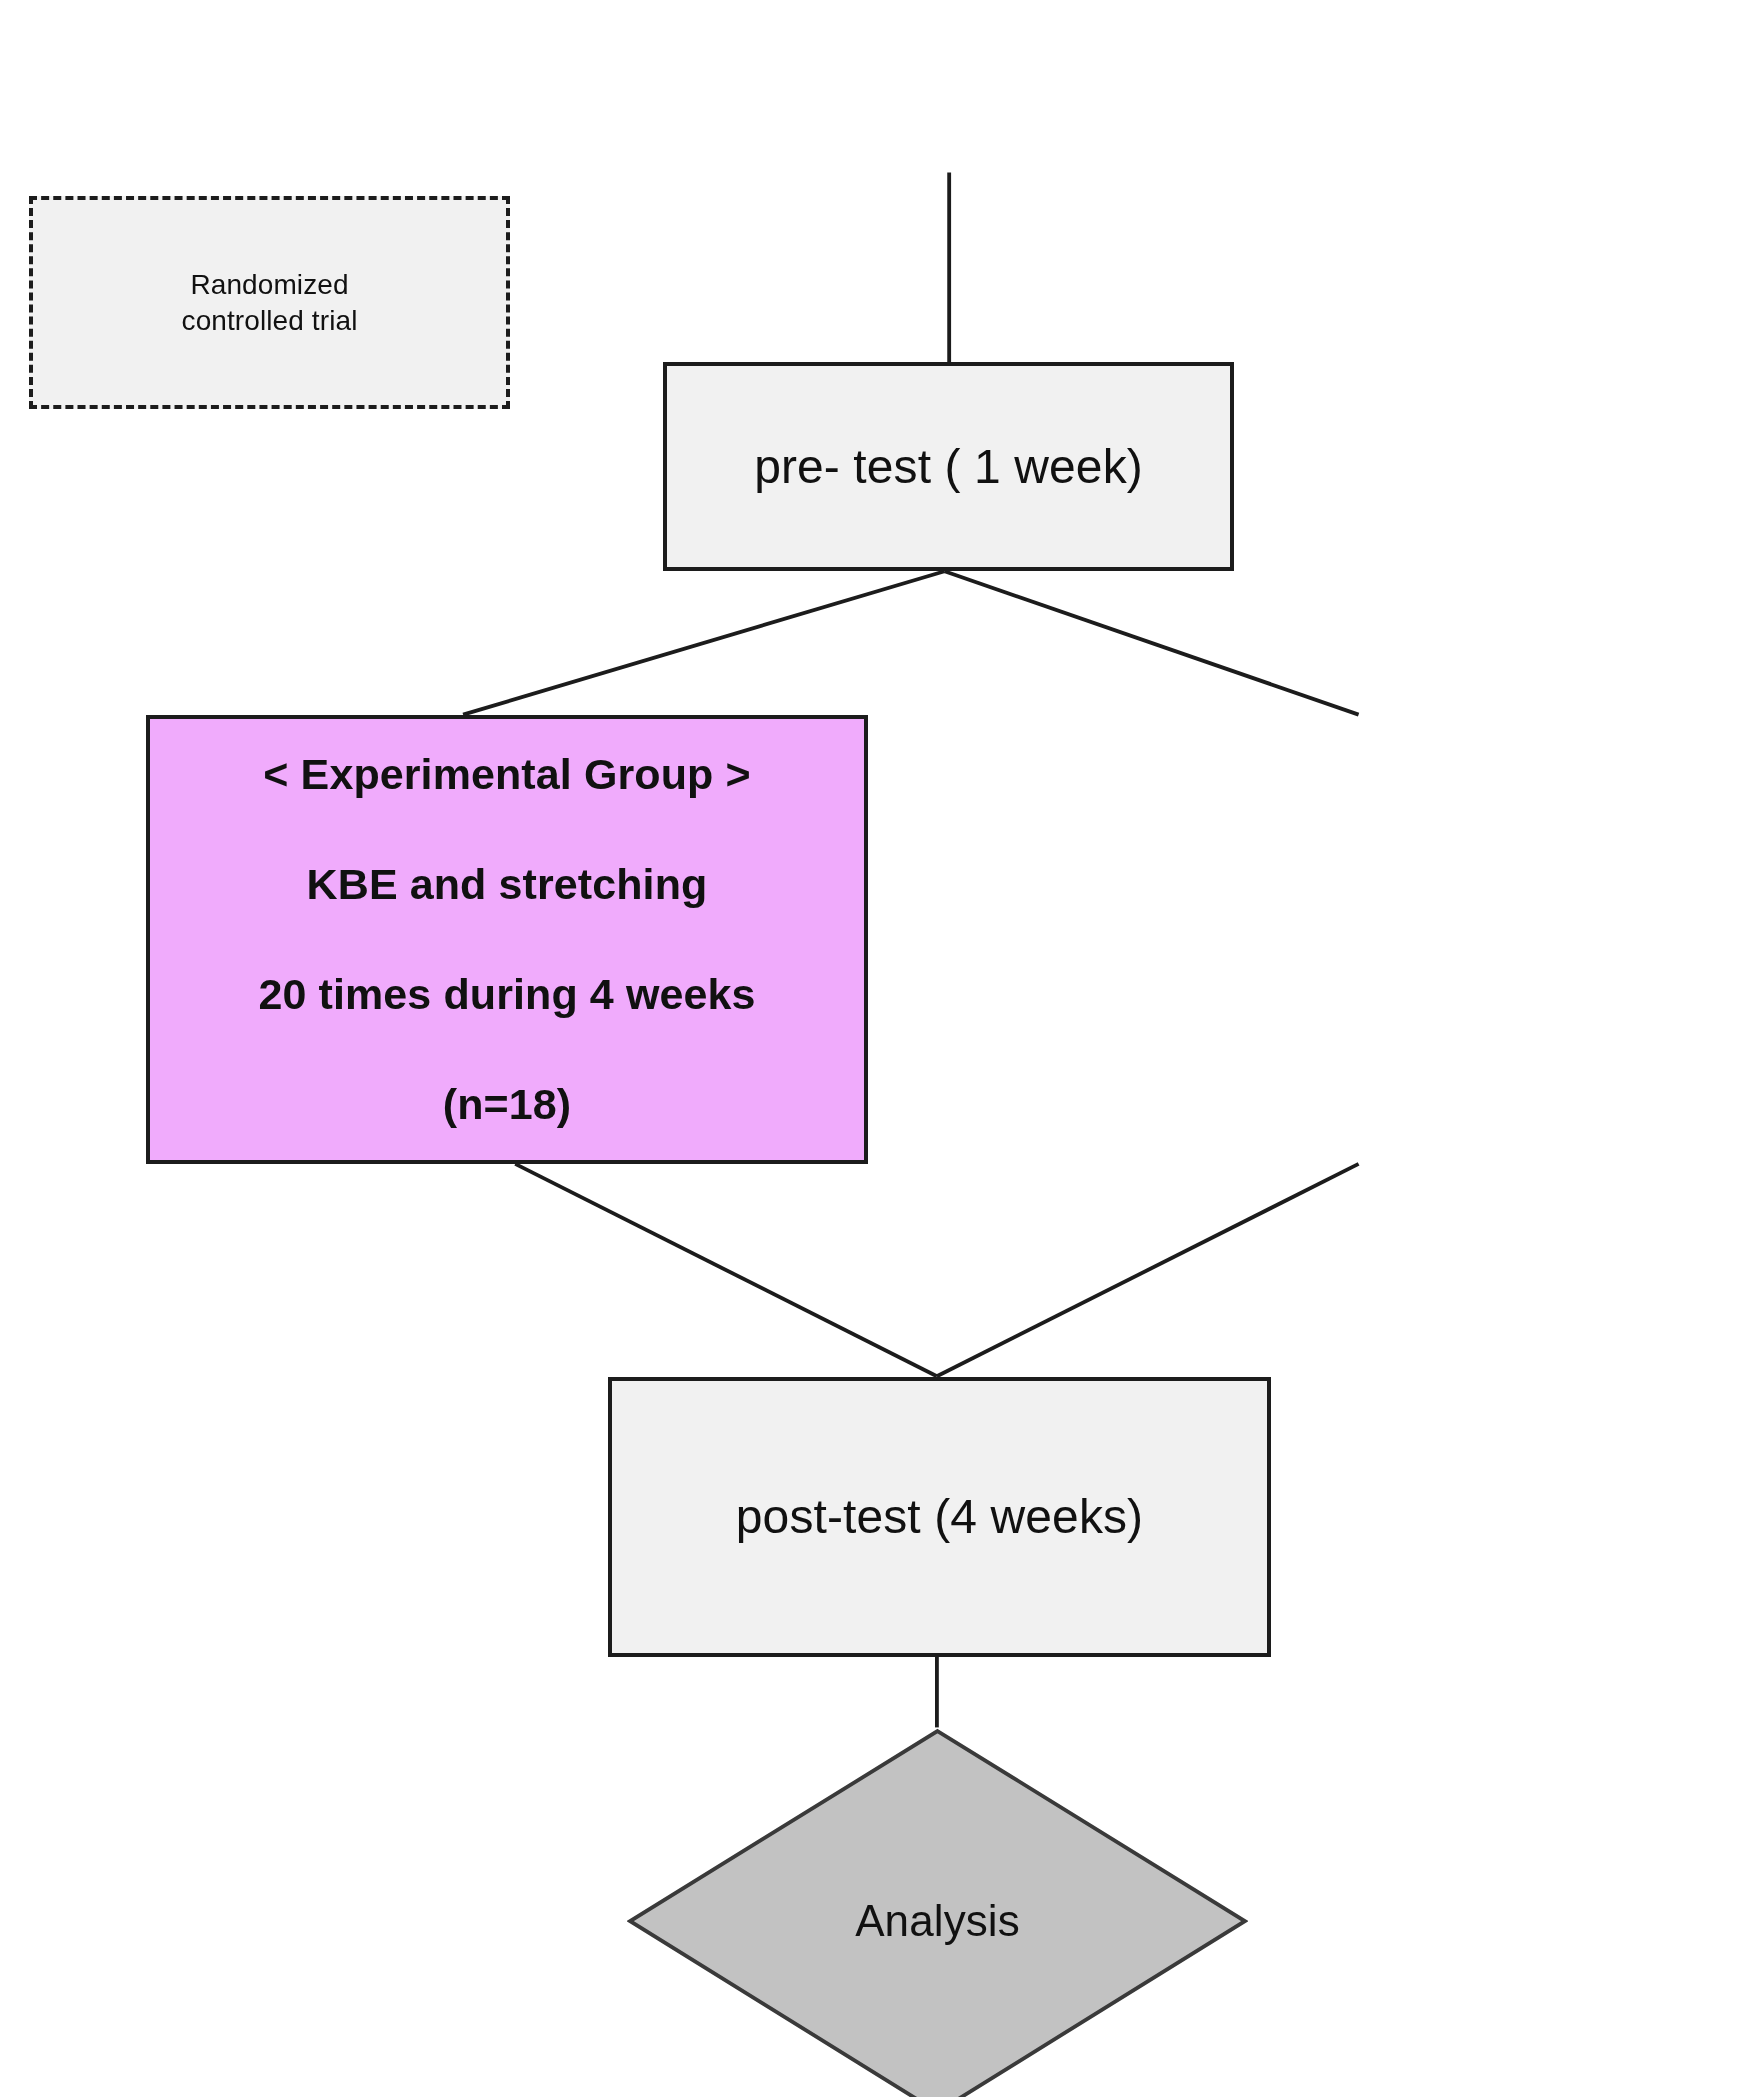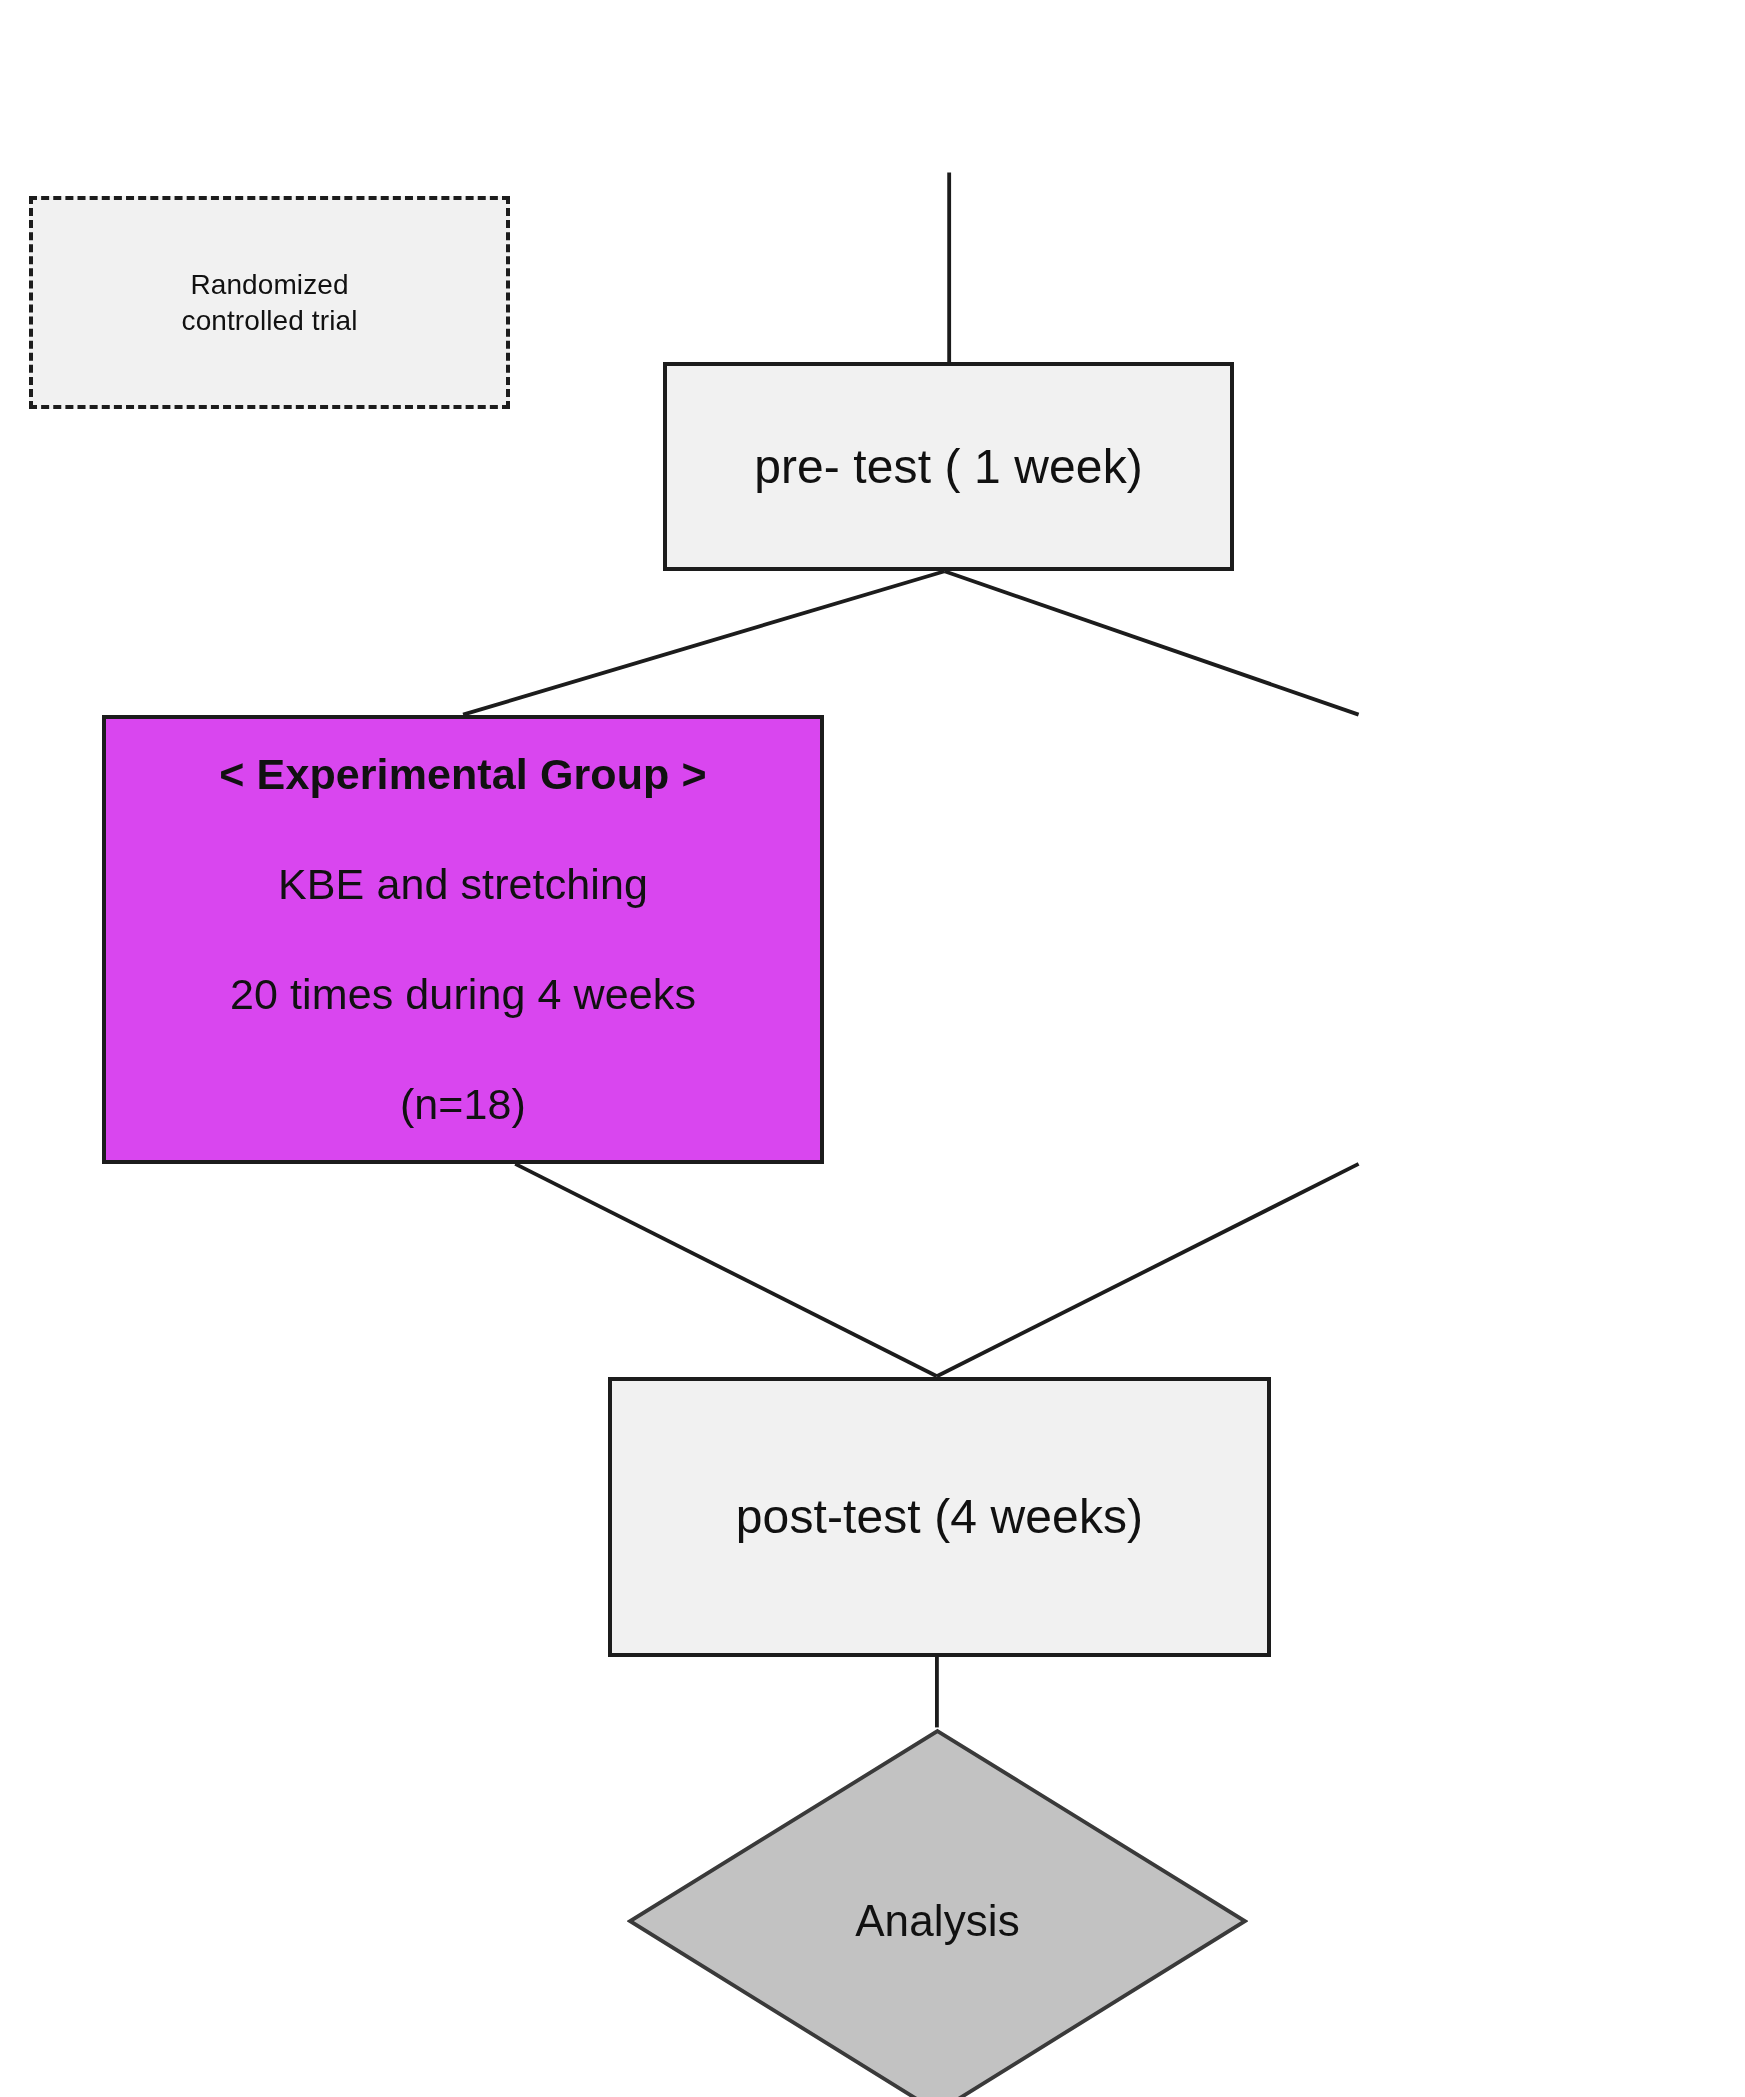--- a/index.html
+++ b/index.html
@@ -35,22 +35,23 @@
     text-align: center;
     color: #111111;
   }
   
   .box-plain {
     background: #f1f1f1;
     border: 4.6px solid #1c1c1c;
   }
   
   .box-group {
-    background: #d946ef;
+    background: #f0abfc;
     border: 4.6px solid #1c1c1c;
+    margin-left: 44px;
   }
   
   .box-dashed {
     background: #f1f1f1;
     border: 4.6px dashed #1c1c1c;
   }
   .node-text {
     line-height: 1.28;
     letter-spacing: 0.1px;
     white-space: pre-line;
@@ -58,21 +59,21 @@
   .t-screened   { font-size: 48px; }
   .t-dashed     { font-size: 28px; }
   .t-pretest    { font-size: 48px; }
   .t-group      { font-size: 43px; }
   .t-posttest   { font-size: 48px; }
   .t-analysis   { font-size: 44px; }
   .group-head {
     display: block;
     font-weight: bold;
   }
-  .group-line { display: block; }
+  .group-line { display: block; font-weight: bold; }
 
   
   .diamond-wrap {
     position: absolute;
   }
   .diamond-wrap svg {
     display: block;
   }
   .diamond-label {
     position: absolute;

